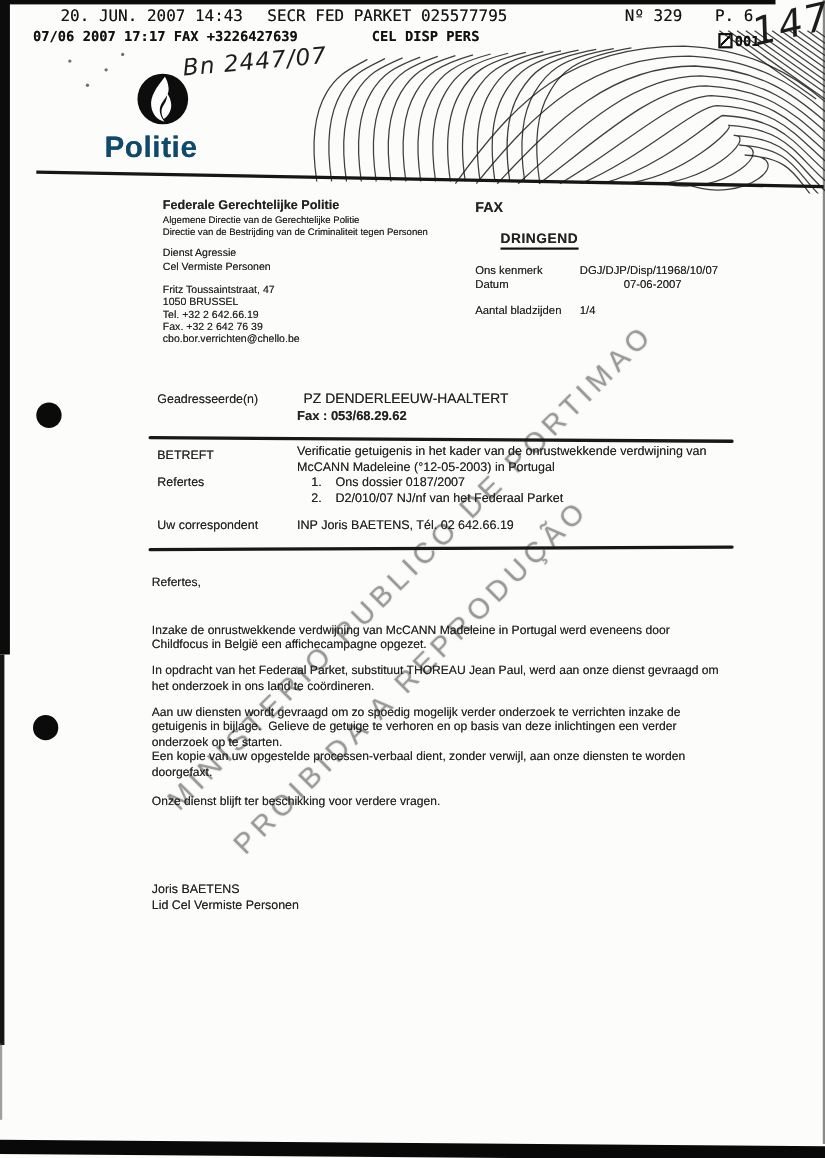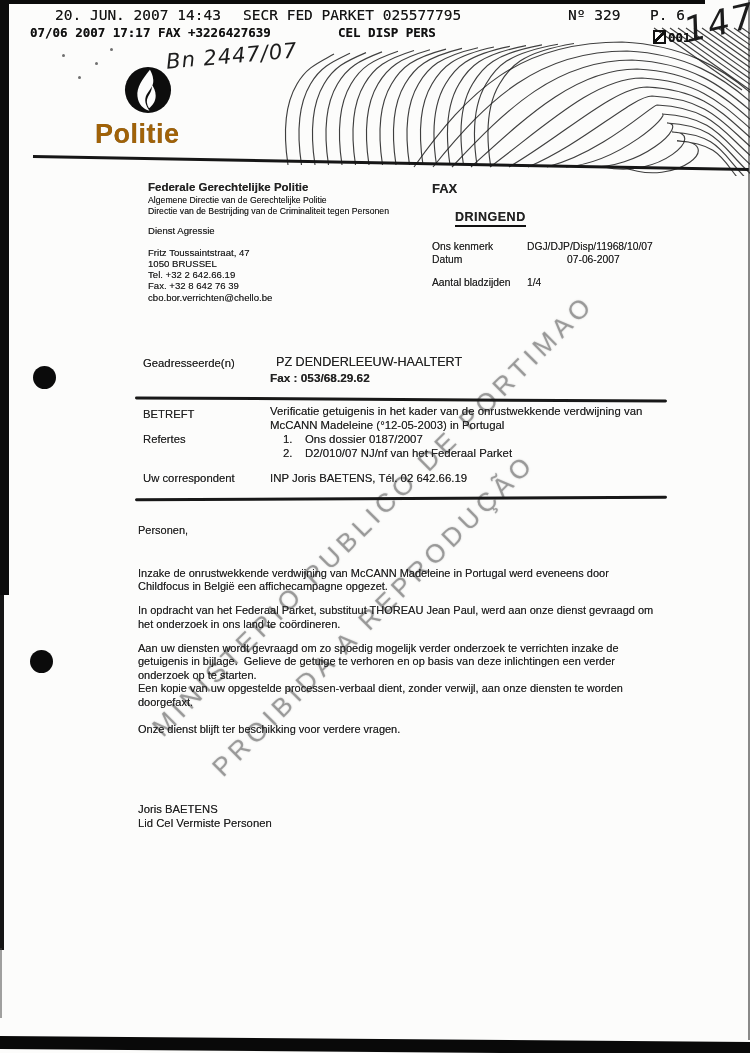--- a/index.html
+++ b/index.html
@@ -26,21 +26,21 @@
              font-size:12.5px;font-weight:bold;color:#111;z-index:4;}
   .stamp-icon{display:inline-block;width:9px;height:10px;border:2px solid #111;vertical-align:-2px;
               background:linear-gradient(135deg,transparent 42%,#111 42%,#111 58%,transparent 58%);
               margin-right:2px;}
   .handwriting{font-family:"DejaVu Sans",sans-serif;font-style:italic;color:#1c1c1c;z-index:7;}
   .hw-page{top:0px;left:683px;font-size:35px;transform:rotate(-13deg);letter-spacing:2px;}
   .hw-ref{top:44px;left:166px;font-size:21px;transform:rotate(-5deg);letter-spacing:1px;}
 
   
   .logo-mark{top:66px;left:124px;width:48px;height:48px;z-index:4;}
-  .logo-word{top:119px;left:95px;font-size:27px;font-weight:bold;color:#a16207;
+  .logo-word{top:119px;left:95px;font-size:27px;font-weight:bold;color:#0c4a6e;
              letter-spacing:.5px;z-index:4;}
   .rule-logo{top:155px;left:33px;width:716px;height:2.5px;background:#161616;
              transform:rotate(1.05deg);transform-origin:0 50%;z-index:3;}
 
   
   .swoosh{top:18px;left:266px;width:484px;height:158px;z-index:2;}
   .swoosh path,.swoosh line{stroke:#1d1d1d;stroke-width:1.15;fill:none;opacity:.85;}
 
   
   .sender{top:181px;left:148px;width:290px;z-index:3;}
@@ -169,26 +169,27 @@
   </svg>
   <div class="abs logo-word scan-text">Politie</div>
   <div class="abs rule-logo"></div>
 
   <div class="abs sender scan-text">
     <div class="org">Federale Gerechtelijke Politie</div>
     <div class="sub">Algemene Directie van de Gerechtelijke Politie</div>
     <div class="sub">Directie van de Bestrijding van de Criminaliteit tegen Personen</div>
     <div class="unit">
       <div>Dienst Agressie</div>
+      <div>Cel Vermiste Personen</div>
     </div>
     <div class="addr">
       <div>Fritz Toussaintstraat, 47</div>
       <div>1050   BRUSSEL</div>
       <div>Tel. +32 2 642.66.19</div>
-      <div>Fax. +32 8 642 76 39</div>
+      <div>Fax. +32 2 642 76 39</div>
       <div>cbo.bor.verrichten@chello.be</div>
     </div>
   </div>
 
   <div class="abs faxmeta-title scan-text">FAX</div>
   <div class="abs faxmeta-urgent scan-text">DRINGEND</div>
   <div class="abs fm-label scan-text" style="top:241px;left:432px;">Ons kenmerk</div>
   <div class="abs fm-value scan-text" style="top:241px;left:527px;">DGJ/DJP/Disp/11968/10/07</div>
   <div class="abs fm-label scan-text" style="top:254px;left:432px;">Datum</div>
   <div class="abs fm-value scan-text" style="top:254px;left:527px;padding-left:40px;">07-06-2007</div>
@@ -212,21 +213,21 @@
     <div class="row">
       <span class="num">2.</span>
       <span>D2/010/07 NJ/nf van het Federaal Parket</span>
     </div>
   </div>
   <div class="abs lbl scan-text" style="top:472px;left:143px;">Uw correspondent</div>
   <div class="abs correspondent scan-text">INP Joris BAETENS, Tél. 02 642.66.19</div>
   <div class="abs rule-heavy" style="top:497px;left:135px;width:532px;transform:rotate(-.25deg);"></div>
 
   <div class="abs body-block scan-text">
-    <p class="p-salutation">Personen,</p>
+    <p class="p-salutation">Refertes,</p>
     <p>Inzake de onrustwekkende verdwijning van McCANN Madeleine in Portugal werd eveneens door
 Childfocus in België een affichecampagne opgezet.</p>
     <p class="p-gap">In opdracht van het Federaal Parket, substituut THOREAU Jean Paul, werd aan onze dienst gevraagd om
 het onderzoek in ons land te coördineren.</p>
     <p class="p-gap">Aan uw diensten wordt gevraagd om zo spoedig mogelijk verder onderzoek te verrichten inzake de
 getuigenis in bijlage.  Gelieve de getuige te verhoren en op basis van deze inlichtingen een verder
 onderzoek op te starten.
 Een kopie van uw opgestelde processen-verbaal dient, zonder verwijl, aan onze diensten te worden
 doorgefaxt.</p>
     <p class="p-gap-lg">Onze dienst blijft ter beschikking voor verdere vragen.</p>

